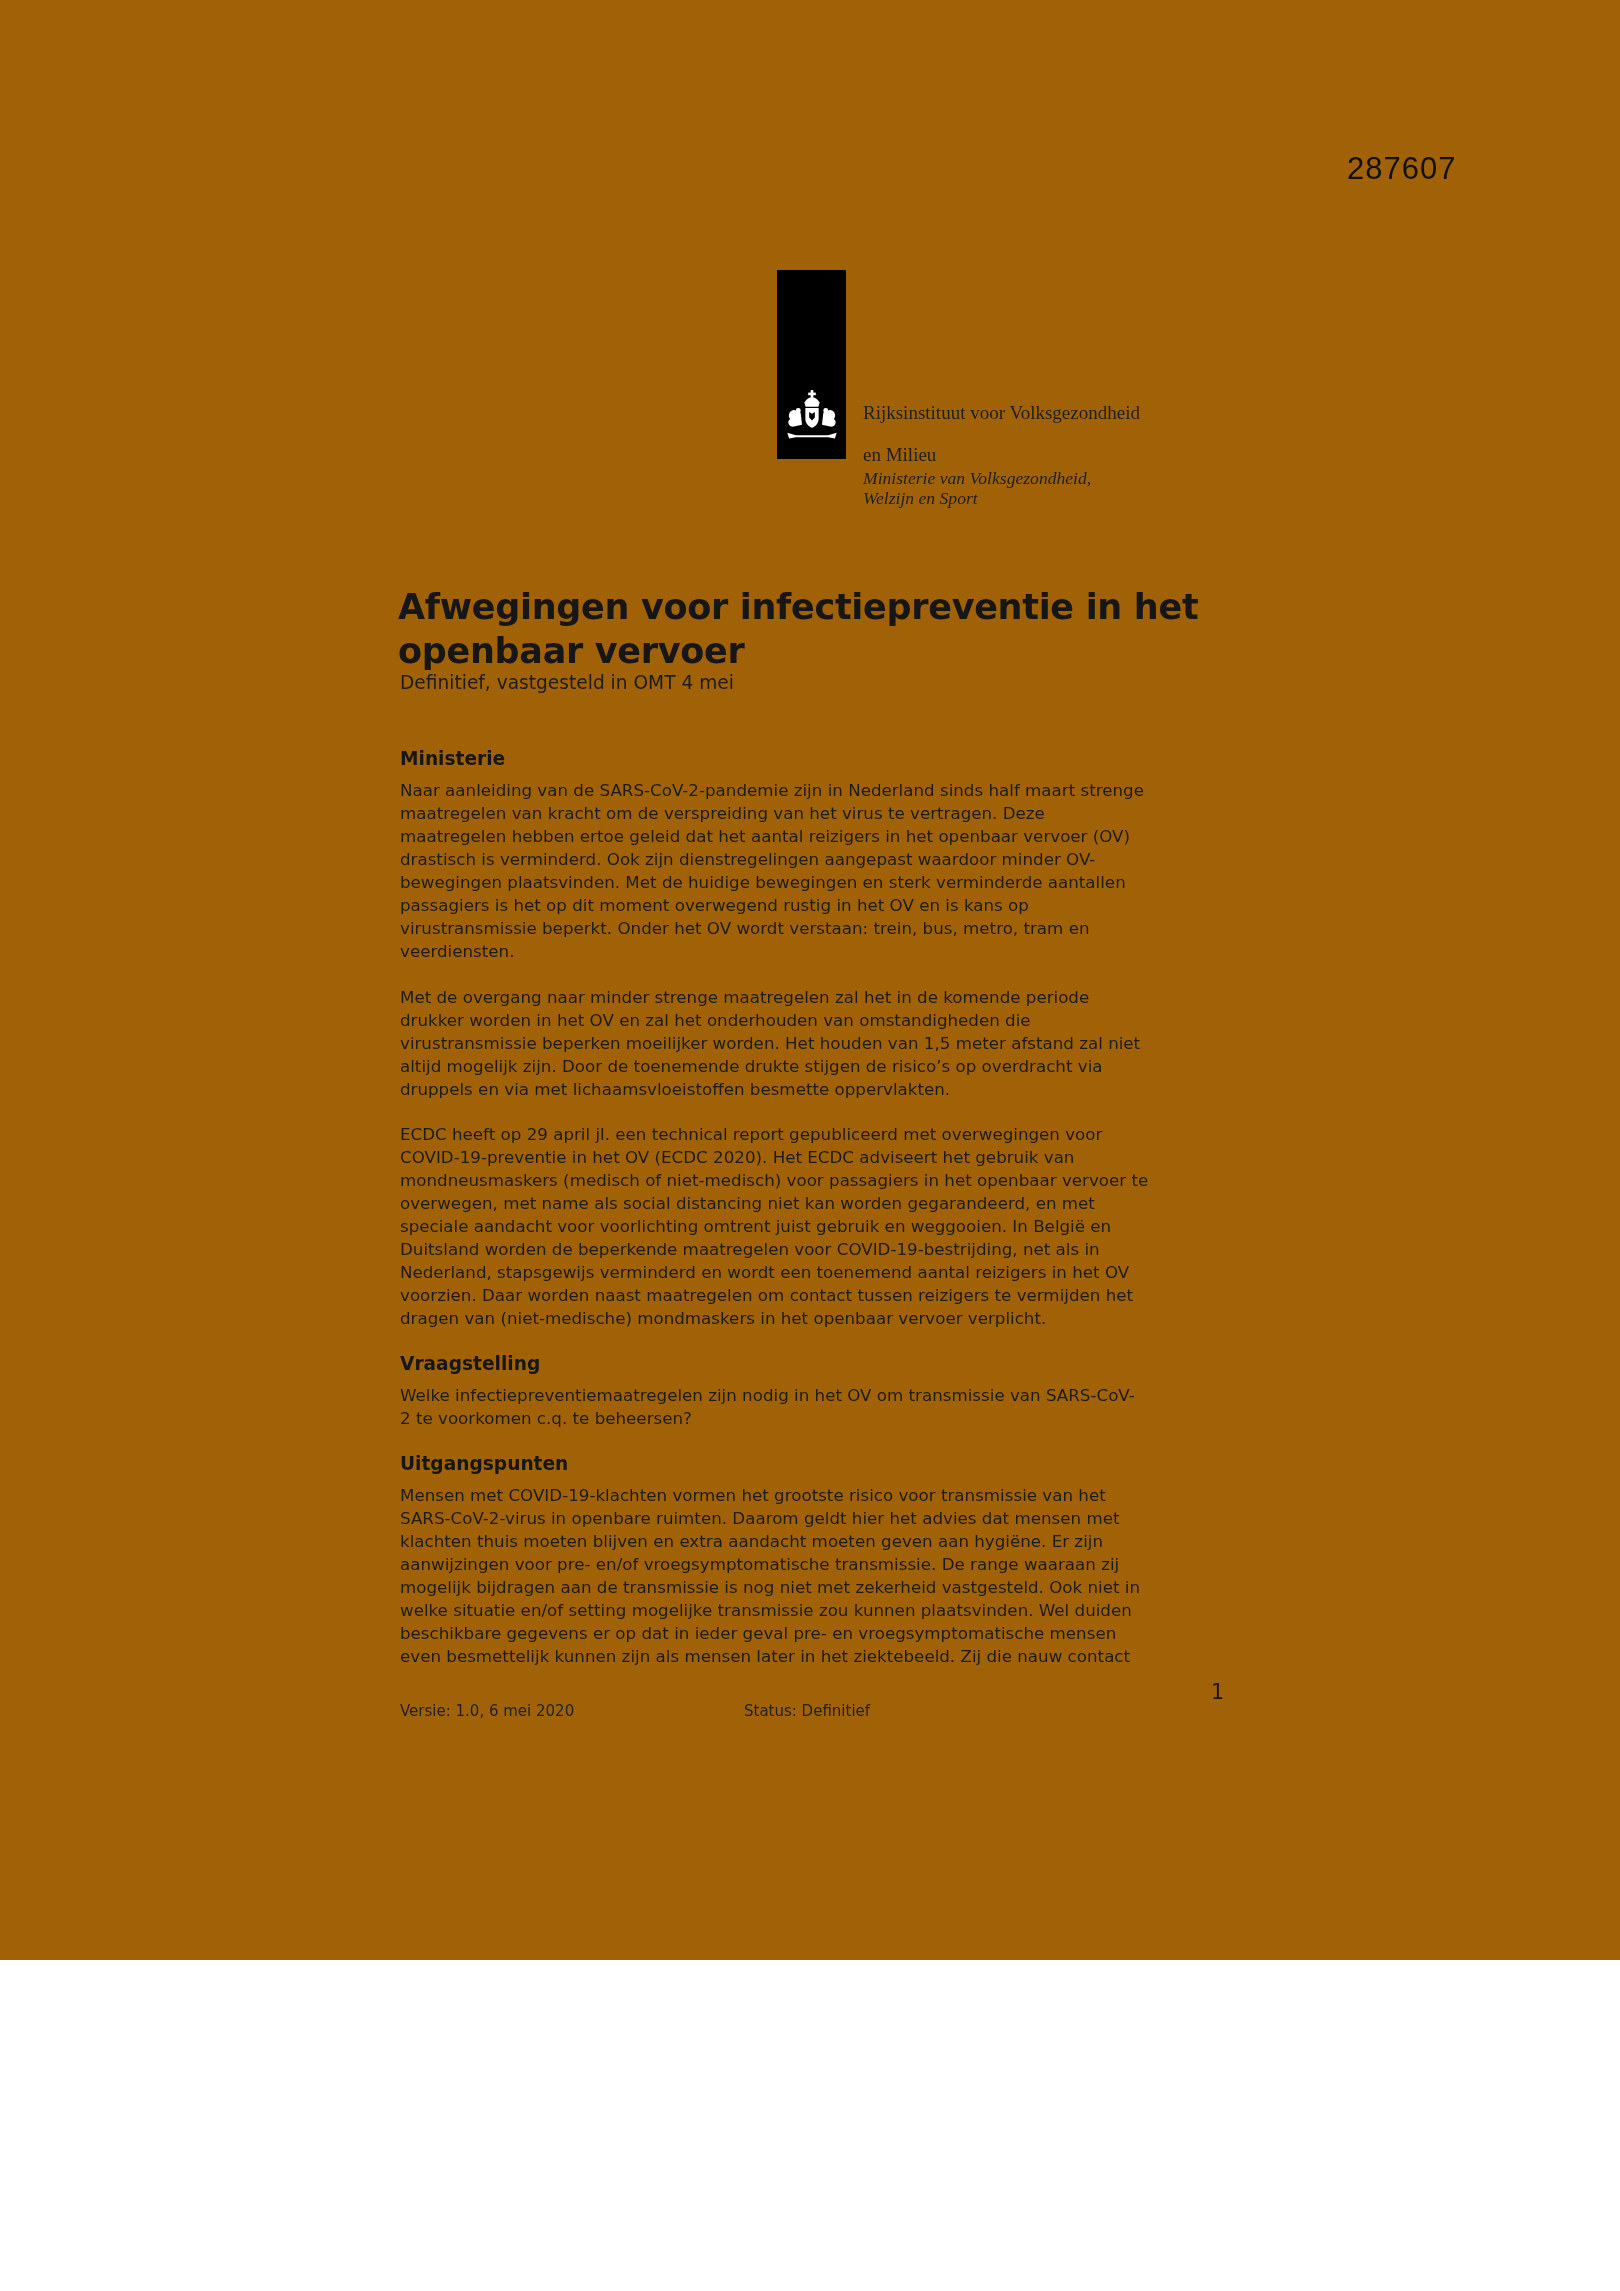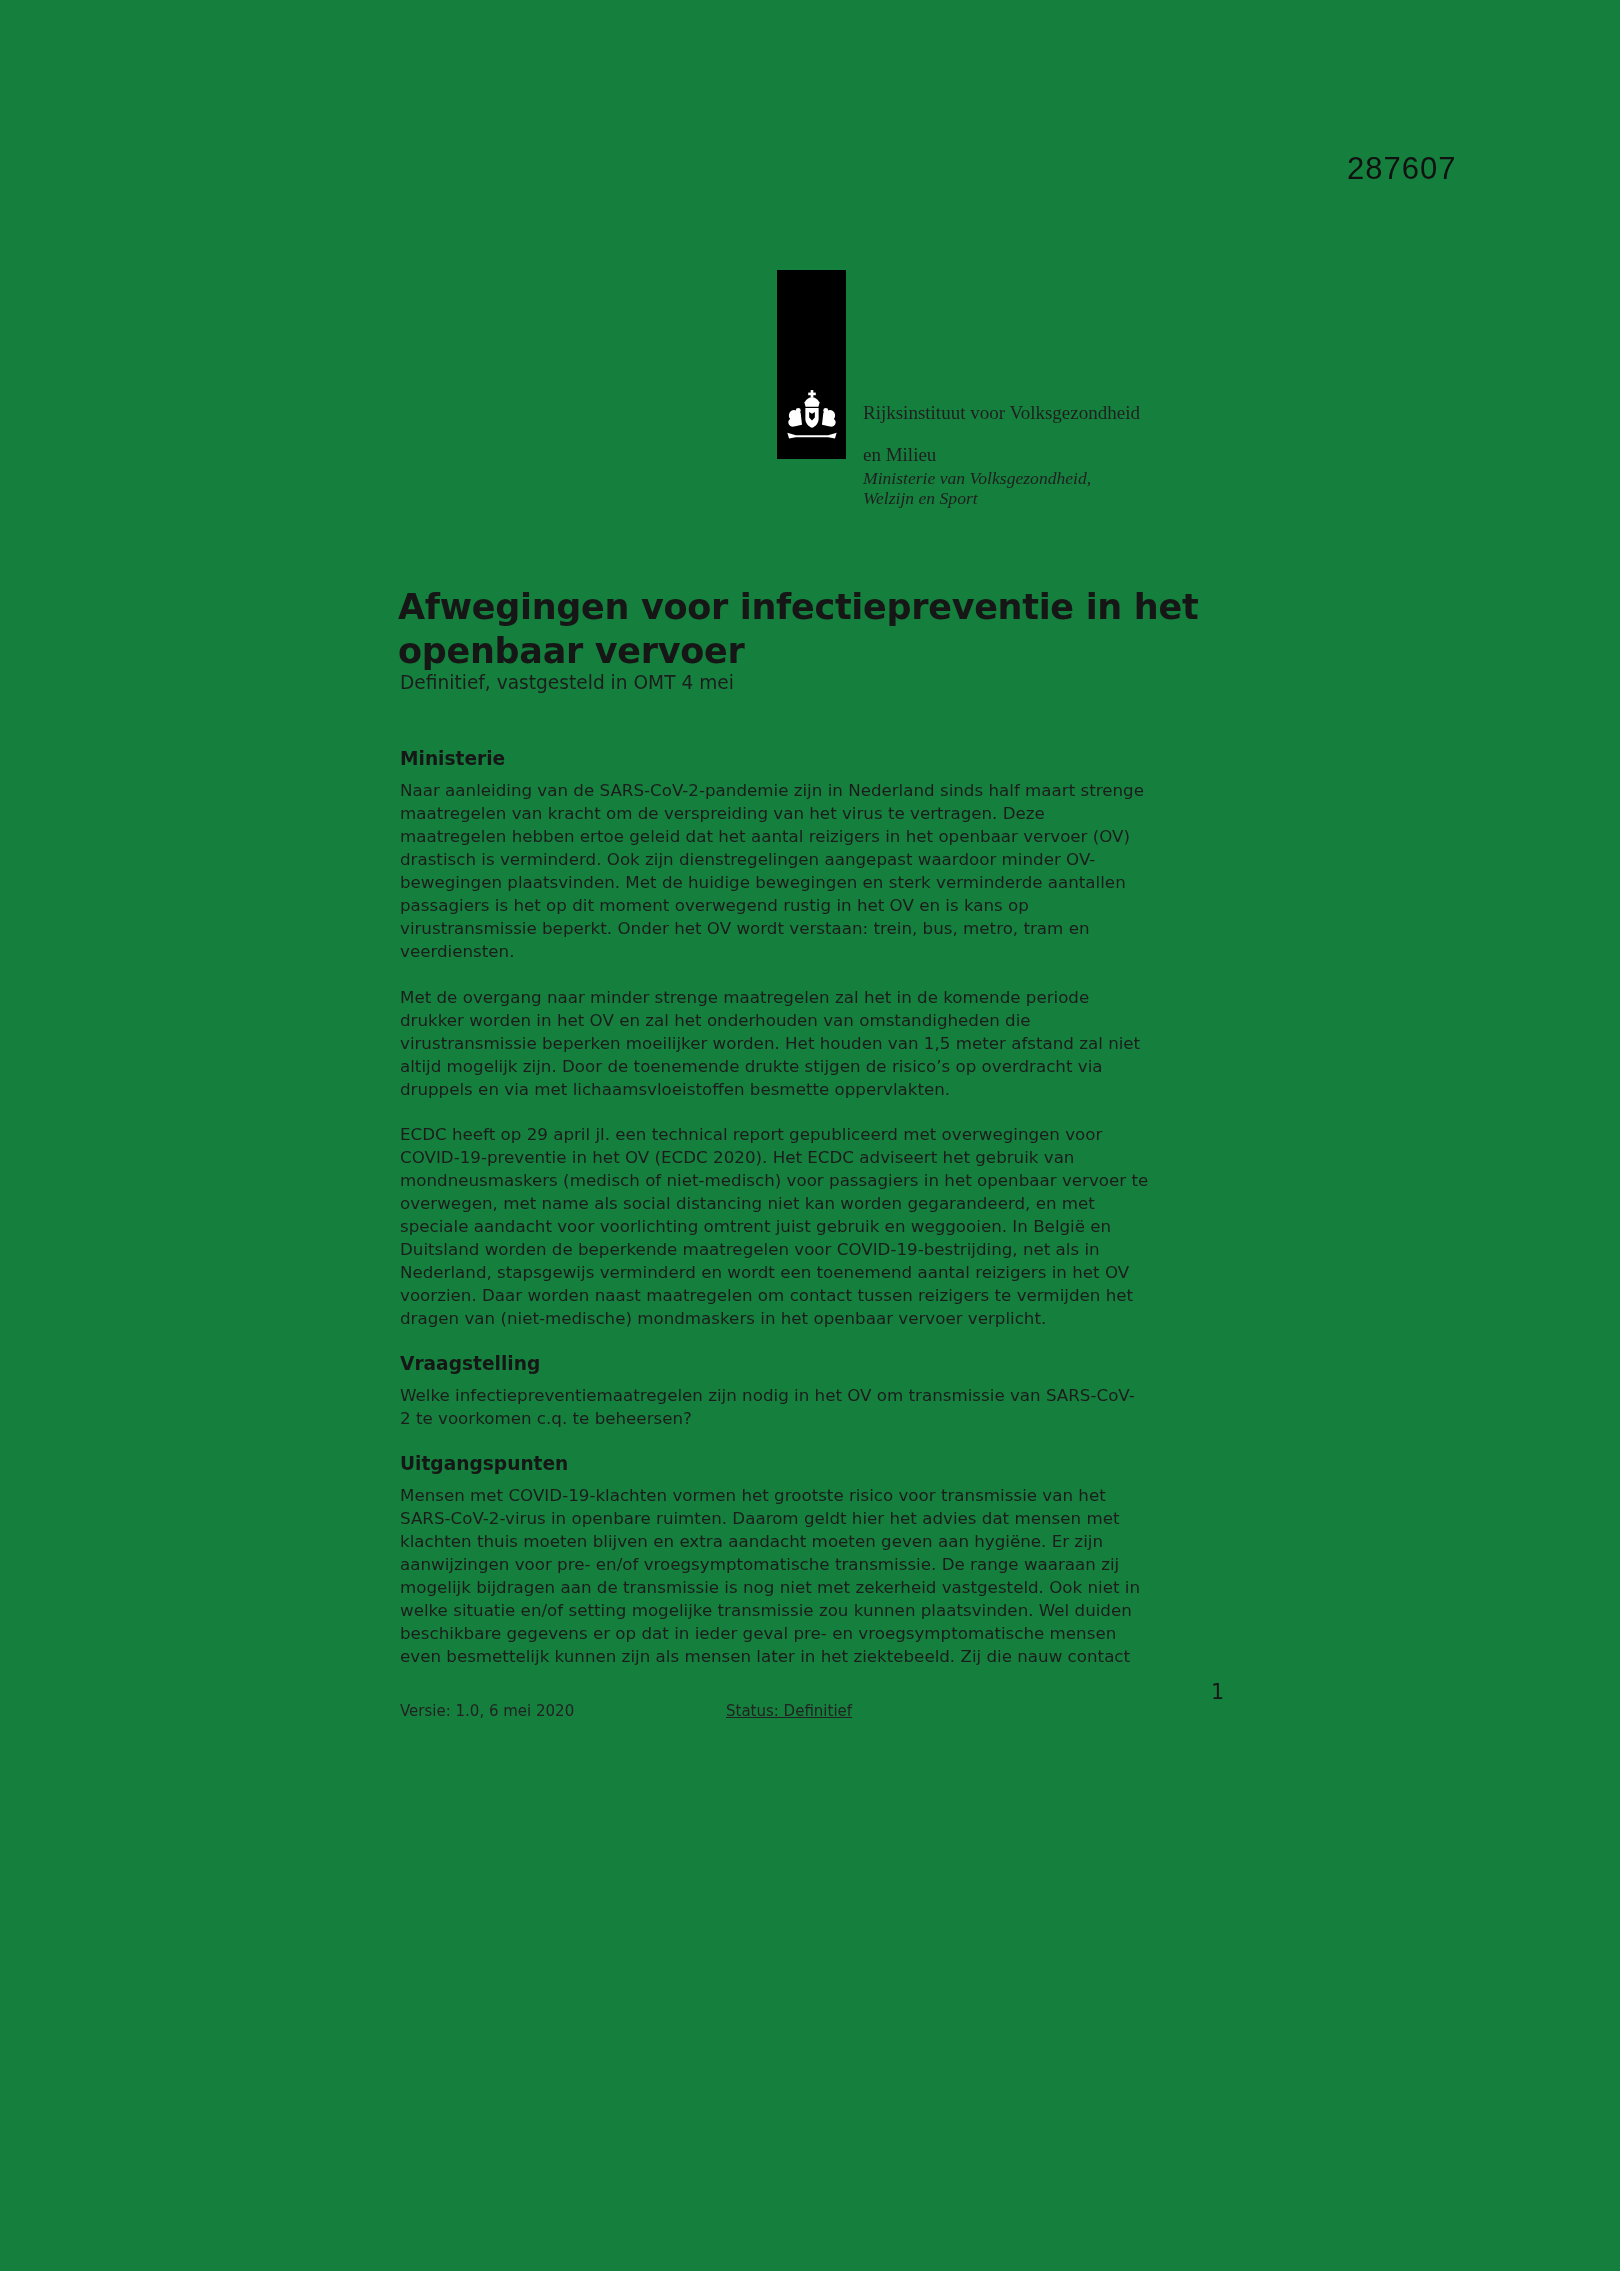--- a/index.html
+++ b/index.html
@@ -1,21 +1,21 @@
 <!DOCTYPE html>
 <html lang="nl"><head>
 <meta charset="utf-8">
 <title>Afwegingen voor infectiepreventie in het openbaar vervoer</title>
 <style>
   html, body { margin: 0; padding: 0; background: #ffffff; }
   .page {
     position: relative;
     width: 1620px;
-    height: 2271px;
-    background: #15803d;
+    height: 1960px;
+    background: #a16207;
     font-family: "DejaVu Sans", sans-serif;
     color: #1c1c1c;
     overflow: hidden;
   }
 
   
   .doc-number {
     position: absolute;
     left: 1347px;
     top: 151px;
@@ -95,21 +95,21 @@
   }
 
   
   .footer-version, .footer-status {
     position: absolute;
     top: 1702px;
     font-size: 15px;
     color: #222222;
   }
   .footer-version { left: 400px; }
-  .footer-status  { left: 726px; text-decoration: underline; }
+  .footer-status  { left: 744px; }
   .footer-pageno  {
     position: absolute;
     left: 1211px;
     top: 1680px;
     font-size: 20.6px;
     color: #161616;
   }
 </style>
 </head>
 <body>

